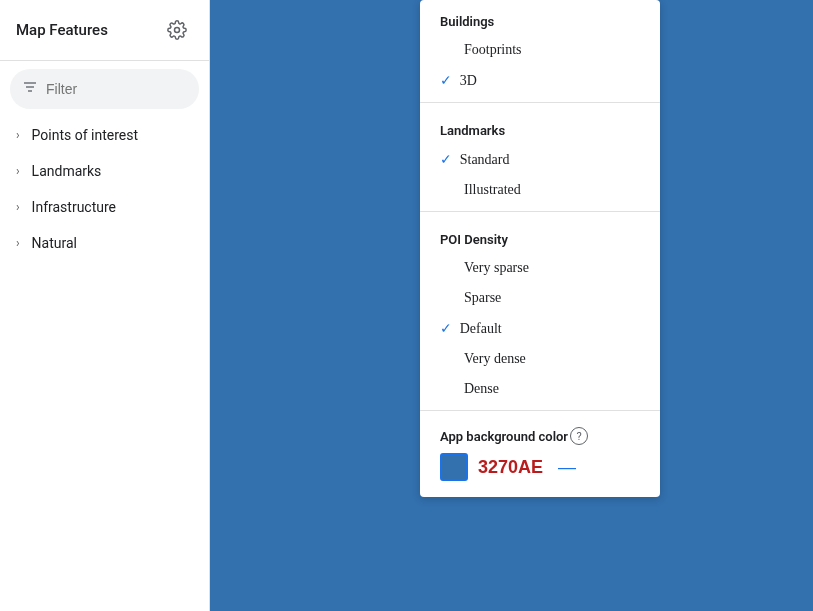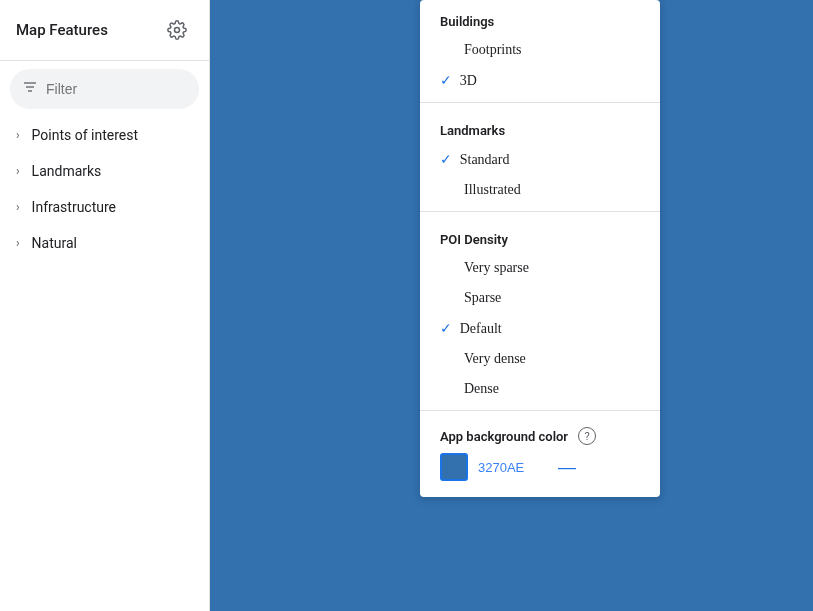--- a/index.html
+++ b/index.html
@@ -158,21 +158,21 @@
     }
 
     
     .bg-color-section {
       padding: 10px 20px 4px 20px;
     }
 
     .bg-color-label-row {
       display: flex;
       align-items: center;
-      gap: 10px;
+      gap: 2px;
       margin-bottom: 8px;
     }
 
     .bg-color-label {
       font-size: 13px;
       font-weight: 600;
       color: #202124;
     }
 
     .help-icon {
@@ -199,26 +199,27 @@
       width: 28px;
       height: 28px;
       background: #3270ae;
       border: 2px solid #1a73e8;
       border-radius: 3px;
       flex-shrink: 0;
       cursor: pointer;
     }
 
     .color-value-input {
-      font-size: 13px;
-      color: #3b82f6;
+      font-size: 18px;
+      color: #b91c1c;
       border: none;
       outline: none;
       background: transparent;
       width: 70px;
+      font-weight: bold;
     }
 
     .color-clear-btn {
       color: #1a73e8;
       font-size: 18px;
       font-weight: 300;
       cursor: pointer;
       border: none;
       background: none;
       line-height: 1;

